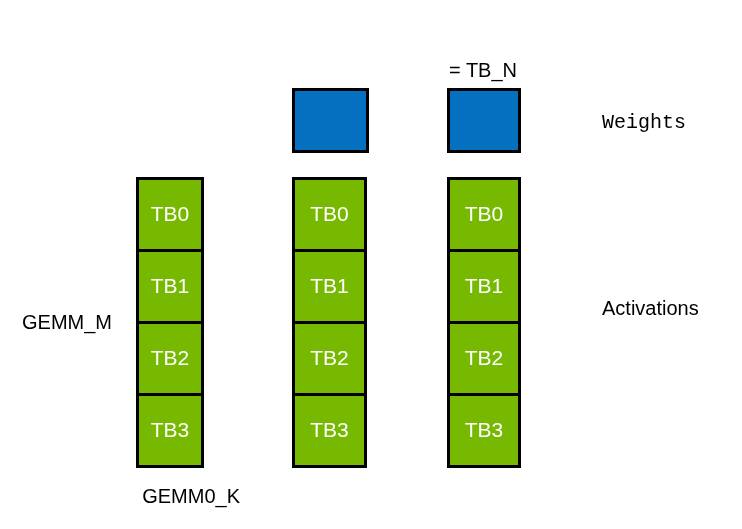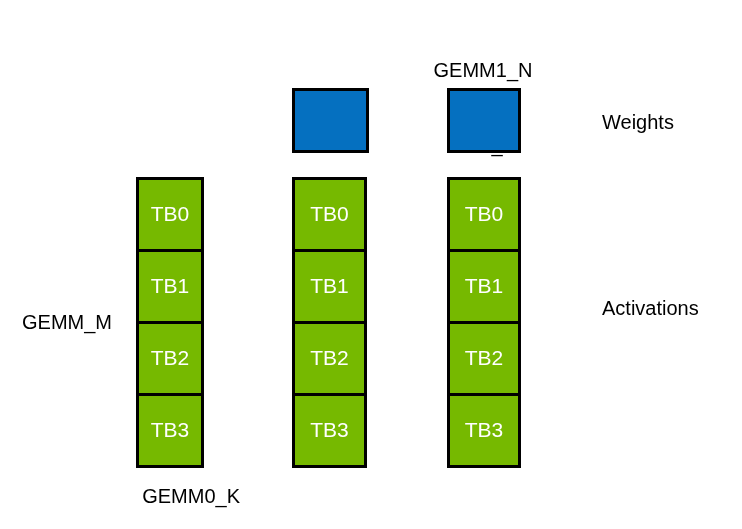--- a/index.html
+++ b/index.html
@@ -65,28 +65,27 @@
     top: -1px;
   }
 </style>
 </head>
 <body>
 
 <div id="canvas">
 
 
   <div class="lbl lbl-center" style="left:413px; top:8px; width:140px;">
-    <div>GEMM1_N</div>
     <div>= TB_N</div>
   </div>
 
   <div class="weight-tile" style="left:292px; top:88px; width:77px; height:65px;"></div>
   <div class="weight-tile" style="left:447px; top:88px; width:74px; height:65px;"></div>
 
-  <div class="lbl" style="left:602px; top:110px;">Weights</div>
+  <div class="lbl" style="left:602px; top:110px;font-family:Liberation Mono, monospace;">Weights</div>
   <div class="lbl" style="left:22px; top:310px;">GEMM_M</div>
 
   <div class="lbl" style="left:602px; top:296px;">Activations</div>
 
   <div class="act-column" style="left:136px; top:177px; width:68px; height:291px;">
     <div class="act-cell">
       <span>TB0</span>
     </div>
     <div class="act-cell">
       <span>TB1</span>

